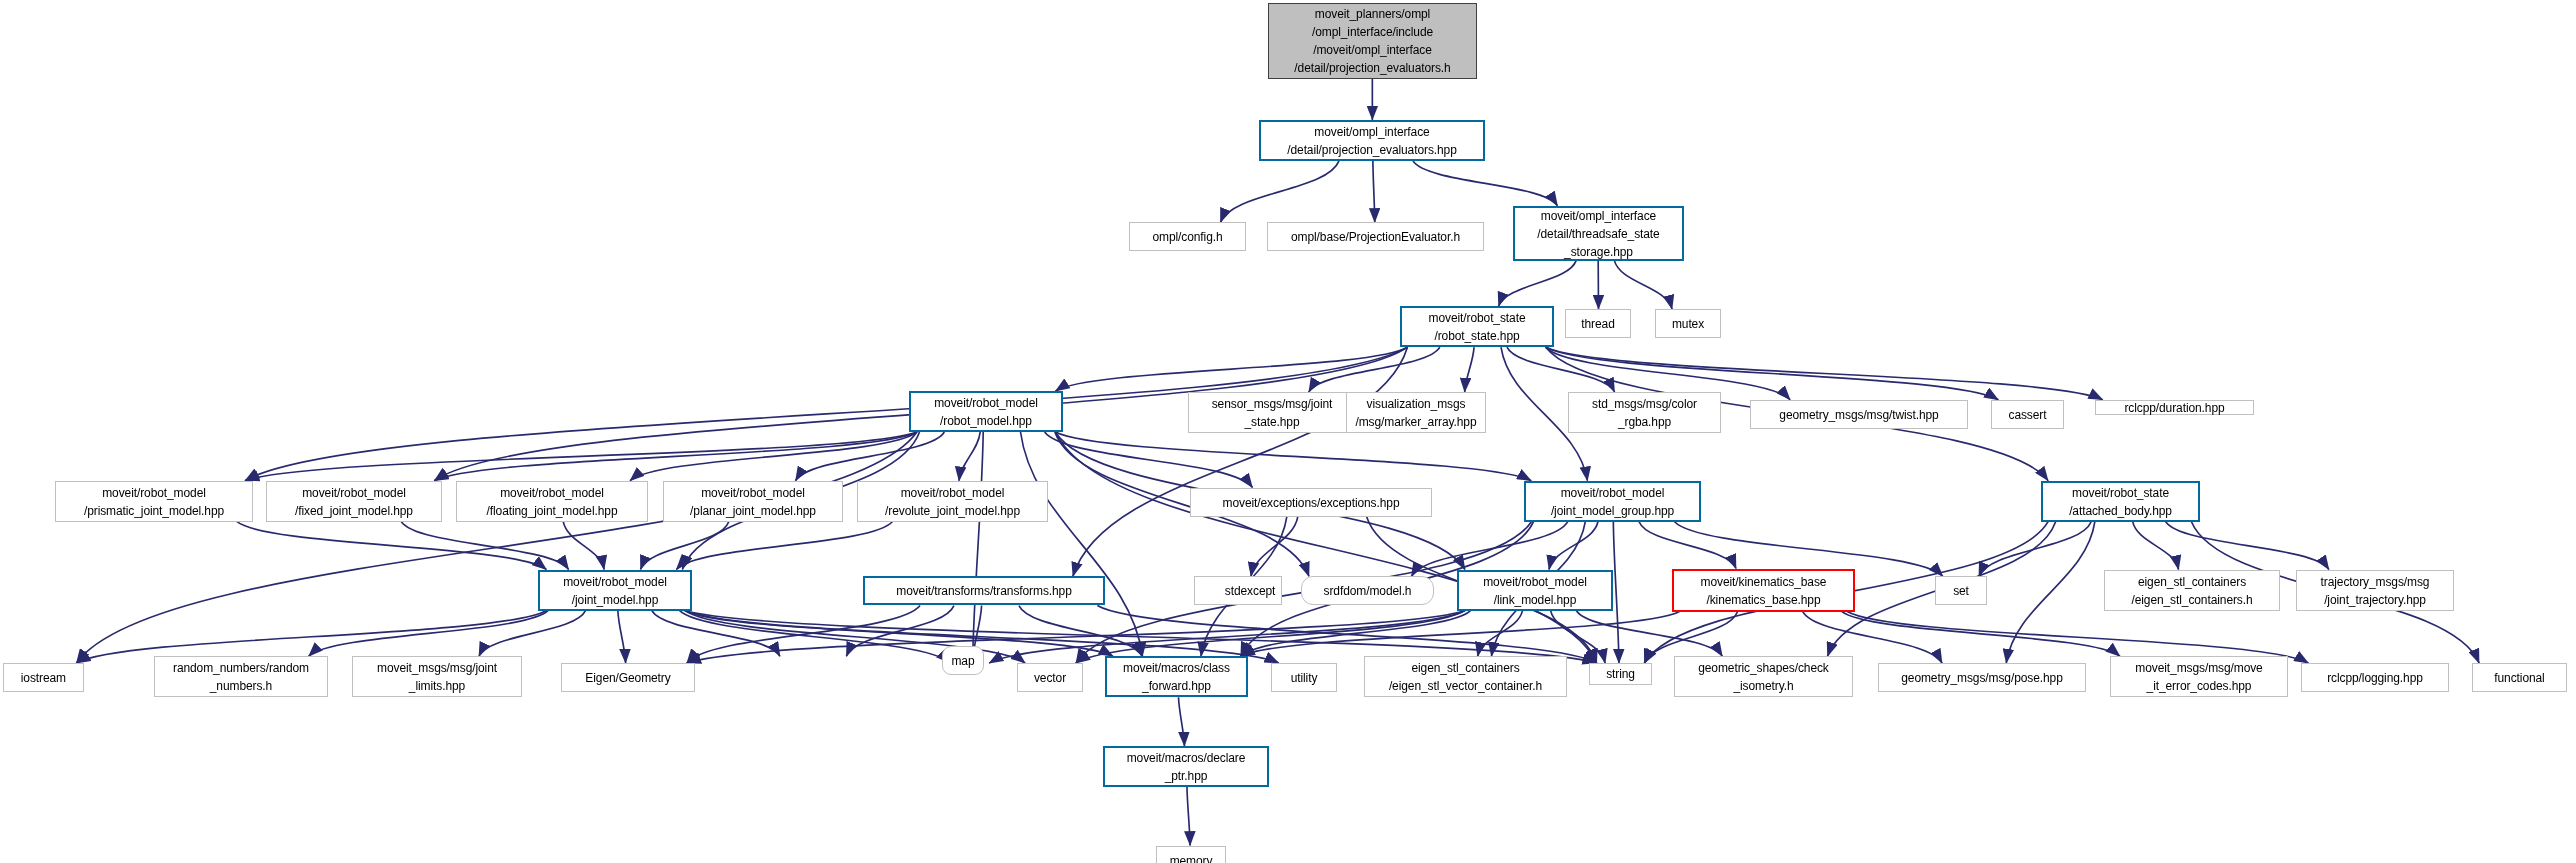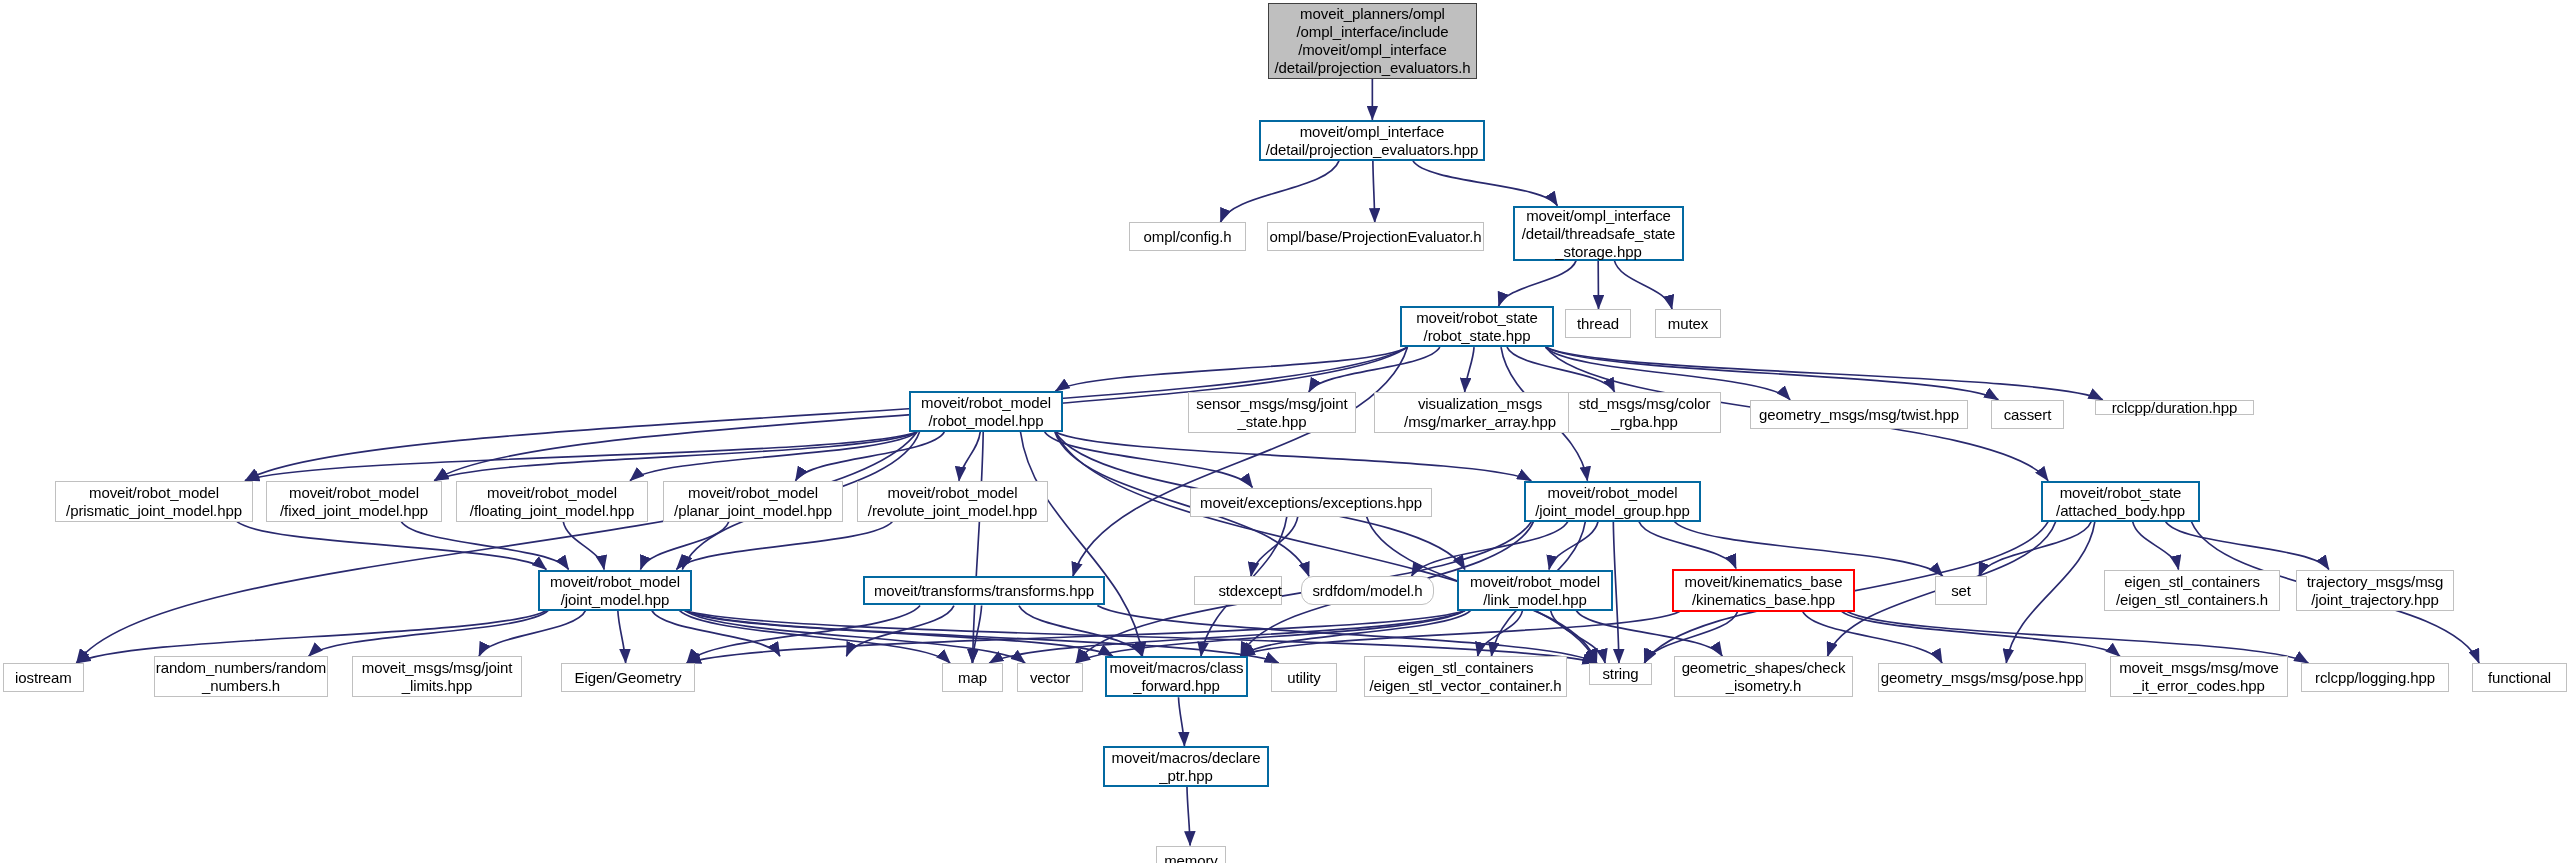--- a/index.html
+++ b/index.html
@@ -34,21 +34,21 @@
   .node {
     position: absolute;
     box-sizing: border-box;
     display: flex;
     align-items: center;
     justify-content: center;
     text-align: center;
     background: #ffffff;
     border: 1px solid #c0c0c0;
     color: #000000;
-    font-size: 15px;
+    font-size: 12px;
     line-height: 18px;
     letter-spacing: -0.1px;
     white-space: pre-line;
     padding: 0 3.9px;
   }
   .node.root {
     background: #bfbfbf;
     border: 1px solid #404040;
   }
   .node.strong {
@@ -173,21 +173,21 @@
 /detail/threadsafe_state
 _storage.hpp</span></div>
       <div class="node strong" style="left: 1400px; top: 306px; width: 154px; height: 41px;"><span class="node-text">moveit/robot_state
 /robot_state.hpp</span></div>
       <div class="node" style="left: 1565px; top: 309px; width: 66px; height: 29px;"><span class="node-text">thread</span></div>
       <div class="node" style="left: 1655px; top: 309px; width: 66px; height: 29px;"><span class="node-text">mutex</span></div>
       <div class="node strong" style="left: 909px; top: 391px; width: 154px; height: 41px;"><span class="node-text">moveit/robot_model
 /robot_model.hpp</span></div>
       <div class="node" style="left: 1188px; top: 392px; width: 168px; height: 41px;"><span class="node-text">sensor_msgs/msg/joint
 _state.hpp</span></div>
-      <div class="node" style="left: 1374px; top: 392px; width: 212px; height: 41px;"><span class="node-text">visualization_msgs
+      <div class="node" style="left: 1346px; top: 392px; width: 140px; height: 41px;"><span class="node-text">visualization_msgs
 /msg/marker_array.hpp</span></div>
       <div class="node" style="left: 1568px; top: 392px; width: 153px; height: 41px;"><span class="node-text">std_msgs/msg/color
 _rgba.hpp</span></div>
       <div class="node" style="left: 1750px; top: 400px; width: 218px; height: 29px;"><span class="node-text">geometry_msgs/msg/twist.hpp</span></div>
       <div class="node" style="left: 1991px; top: 400px; width: 73px; height: 29px;"><span class="node-text">cassert</span></div>
       <div class="node" style="left: 2095px; top: 400px; width: 159px; height: 15px;"><span class="node-text">rclcpp/duration.hpp</span></div>
       <div class="node" style="left: 55px; top: 481px; width: 198px; height: 41px;"><span class="node-text">moveit/robot_model
 /prismatic_joint_model.hpp</span></div>
       <div class="node" style="left: 266px; top: 481px; width: 176px; height: 41px;"><span class="node-text">moveit/robot_model
 /fixed_joint_model.hpp</span></div>
@@ -215,21 +215,21 @@
       <div class="node" style="left: 2104px; top: 570px; width: 176px; height: 41px;"><span class="node-text">eigen_stl_containers
 /eigen_stl_containers.h</span></div>
       <div class="node" style="left: 2296px; top: 570px; width: 158px; height: 41px;"><span class="node-text">trajectory_msgs/msg
 /joint_trajectory.hpp</span></div>
       <div class="node" style="left: 2.9px; top: 663px; width: 81px; height: 29px;"><span class="node-text">iostream</span></div>
       <div class="node" style="left: 154px; top: 656px; width: 174px; height: 41px;"><span class="node-text">random_numbers/random
 _numbers.h</span></div>
       <div class="node" style="left: 352px; top: 656px; width: 170px; height: 41px;"><span class="node-text">moveit_msgs/msg/joint
 _limits.hpp</span></div>
       <div class="node" style="left: 561px; top: 663px; width: 134px; height: 29px;"><span class="node-text">Eigen/Geometry</span></div>
-      <div class="node" style="left: 942px; top: 663px; width: 61px; height: 29px;"><span class="node-text">map</span></div>
+      <div class="node" style="left: 942px; top: 646px; width: 42px; height: 29px; border-radius: 9px;"><span class="node-text">map</span></div>
       <div class="node" style="left: 1017px; top: 663px; width: 66px; height: 29px;"><span class="node-text">vector</span></div>
       <div class="node strong" style="left: 1105px; top: 656px; width: 143px; height: 41px;"><span class="node-text">moveit/macros/class
 _forward.hpp</span></div>
       <div class="node" style="left: 1271px; top: 663px; width: 66px; height: 29px;"><span class="node-text">utility</span></div>
       <div class="node" style="left: 1364px; top: 656px; width: 203px; height: 41px;"><span class="node-text">eigen_stl_containers
 /eigen_stl_vector_container.h</span></div>
       <div class="node" style="left: 1589px; top: 663px; width: 63px; height: 22px;"><span class="node-text">string</span></div>
       <div class="node" style="left: 1674px; top: 656px; width: 179px; height: 41px;"><span class="node-text">geometric_shapes/check
 _isometry.h</span></div>
       <div class="node" style="left: 1878px; top: 663px; width: 208px; height: 29px;"><span class="node-text">geometry_msgs/msg/pose.hpp</span></div>

